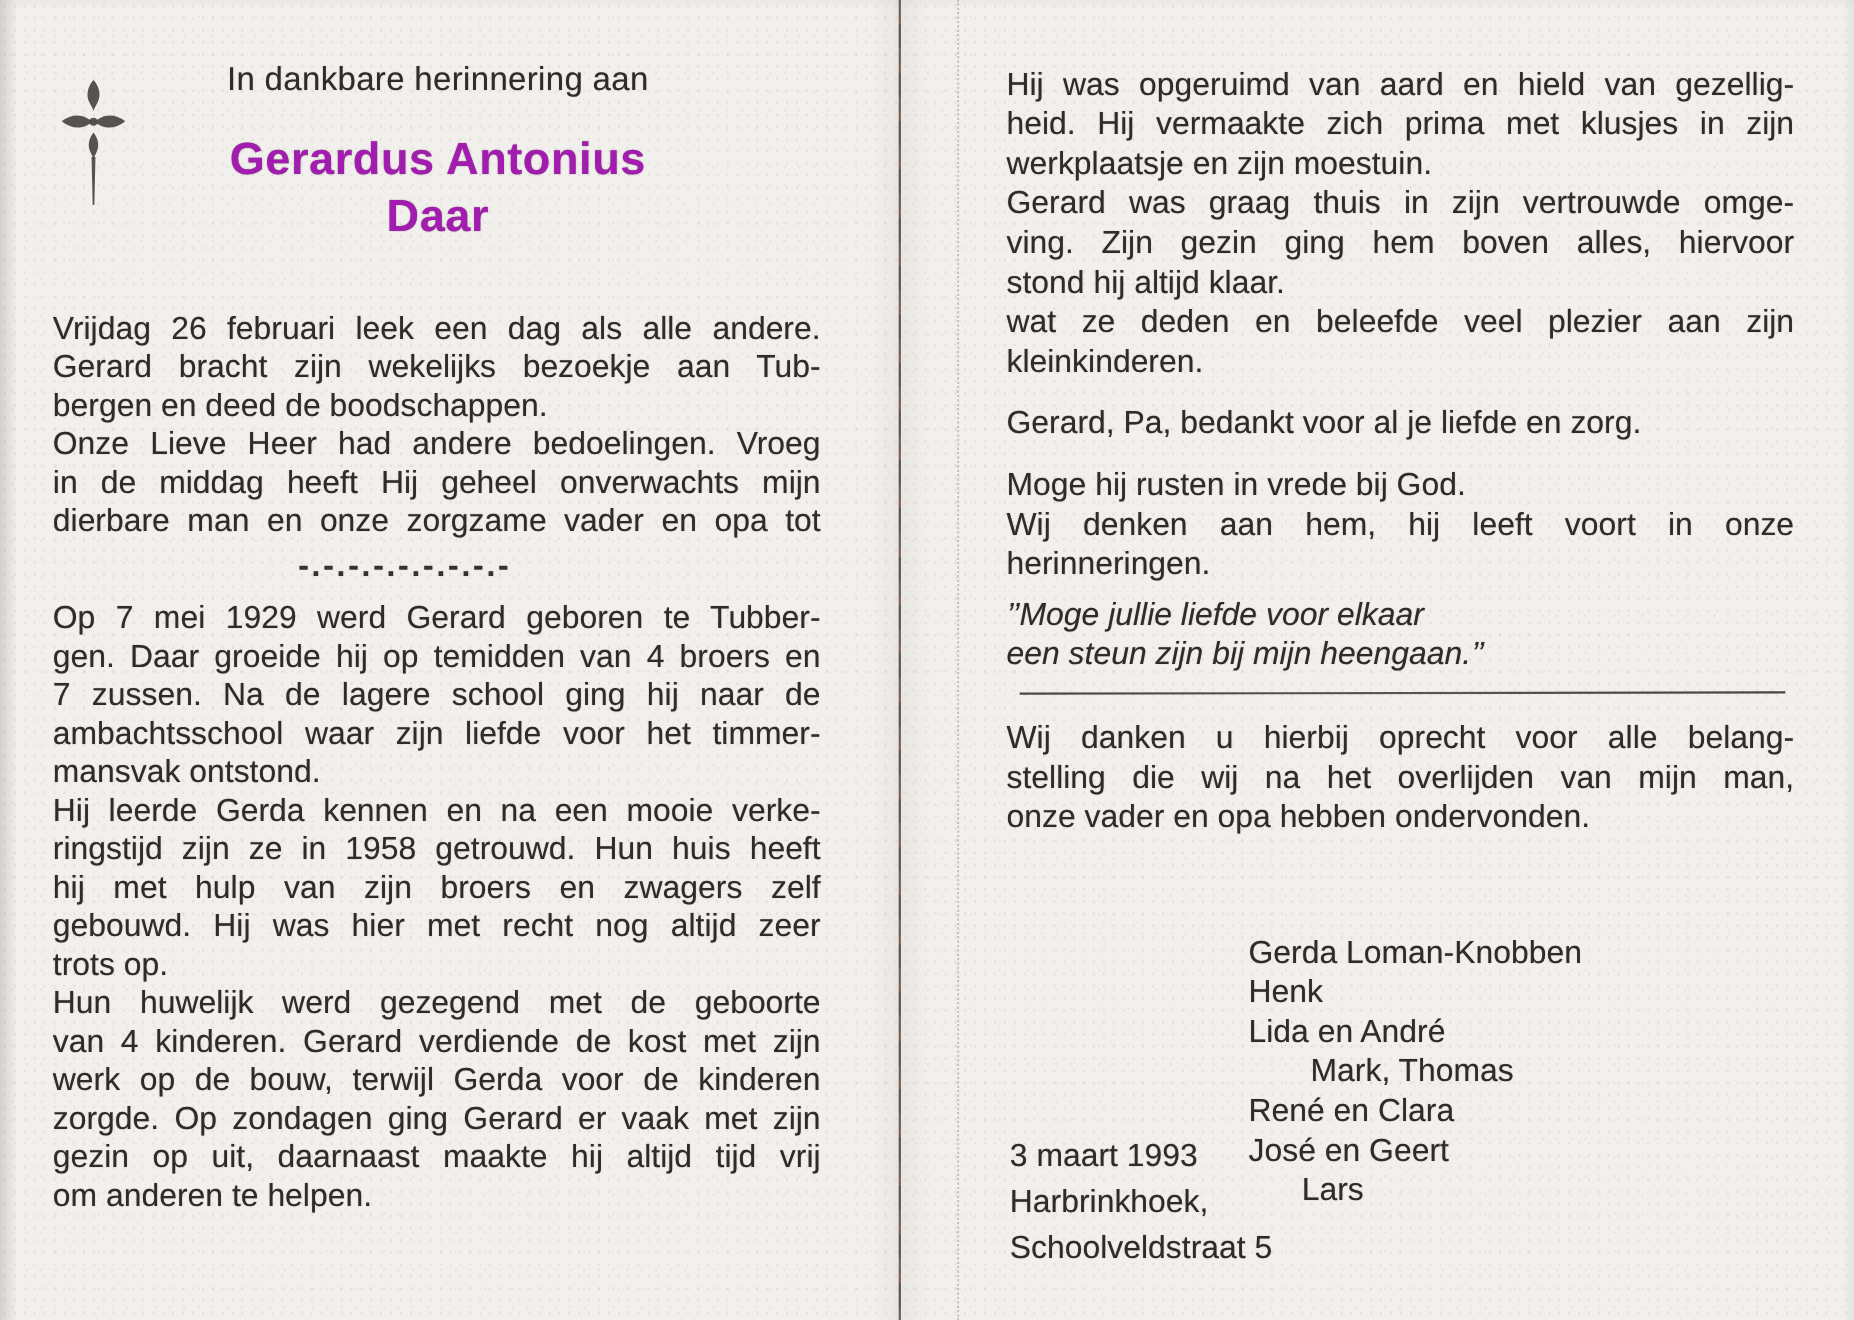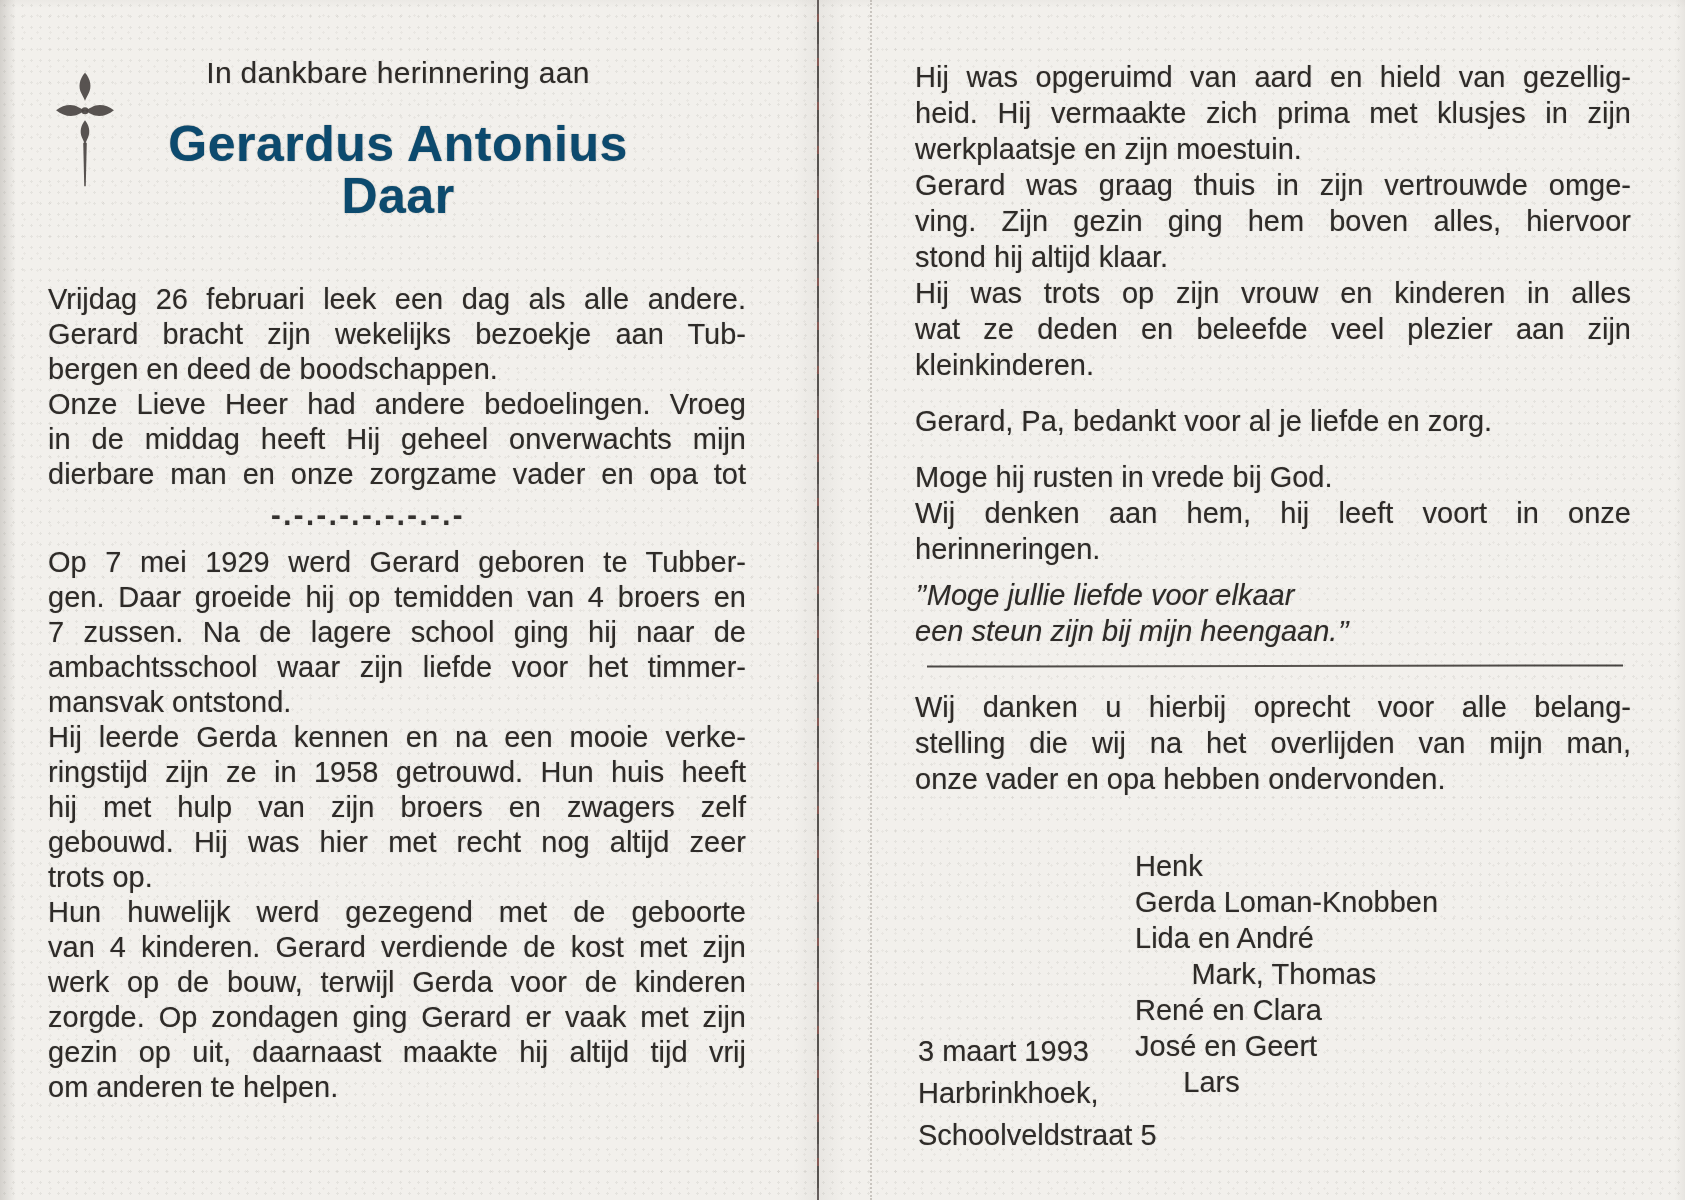--- a/index.html
+++ b/index.html
@@ -37,22 +37,22 @@
     position:absolute; left:870px; top:0; height:1200px; width:0;
     border-left:2px dotted rgba(125,118,110,.35);
   }
   .txt { text-shadow:0 0 1px rgba(46,43,40,.42); }
   .header{
     position:absolute; left:48px; top:56px; width:700px;
     text-align:center; font-size:30px; letter-spacing:.3px;
   }
   .name{
     position:absolute; left:48px; top:118px; width:700px;
-    text-align:center; font-weight:bold; font-size:50px; line-height:52px;
-    letter-spacing:.5px; color:#0c4a6e;
+    text-align:center; font-weight:bold; font-size:41px; line-height:52px;
+    letter-spacing:.5px; color:#a21caf;
     text-shadow:0 0 1.2px rgba(60,56,52,.6);
   }
   .cross{ position:absolute; left:52px; top:54px; }
   .body-left{
     position:absolute; left:48px; top:282px; width:698px;
     font-size:29px; line-height:35px;
   }
   .body-right{
     position:absolute; left:915px; top:59px; width:716px;
     font-size:29px; line-height:36px;
@@ -157,21 +157,20 @@
             <div class="jline">Hij was opgeruimd van aard en hield van gezellig-</div>
             <div class="jline">heid. Hij vermaakte zich prima met klusjes in zijn</div>
             <div class="jline last">werkplaatsje en zijn moestuin.</div>
           </div>
           <div class="para">
             <div class="jline">Gerard was graag thuis in zijn vertrouwde omge-</div>
             <div class="jline">ving. Zijn gezin ging hem boven alles, hiervoor</div>
             <div class="jline last">stond hij altijd klaar.</div>
           </div>
           <div class="para">
-            <div class="jline">Hij was trots op zijn vrouw en kinderen in alles</div>
             <div class="jline">wat ze deden en beleefde veel plezier aan zijn</div>
             <div class="jline last">kleinkinderen.</div>
           </div>
         </div>
       <div class="gap-top">
           <div class="para">
             <div class="jline last">Gerard, Pa, bedankt voor al je liefde en zorg.</div>
           </div>
         </div>
       <div class="gap-top">
@@ -191,22 +190,22 @@
       <div>
           <div class="para">
             <div class="jline">Wij danken u hierbij oprecht voor alle belang-</div>
             <div class="jline">stelling die wij na het overlijden van mijn man,</div>
             <div class="jline last">onze vader en opa hebben ondervonden.</div>
           </div>
         </div>
     </div>
 
     <div class="signatures txt">
+        <div class="line">Gerda Loman-Knobben</div>
         <div class="line">Henk</div>
-        <div class="line">Gerda Loman-Knobben</div>
         <div class="line">Lida en André</div>
         <div class="line">       Mark, Thomas</div>
         <div class="line">René en Clara</div>
         <div class="line">José en Geert</div>
         <div class="line">      Lars</div>
       </div>
 
     <div class="dateblock txt">
         <div class="line">3 maart 1993</div>
         <div class="line">Harbrinkhoek,</div>

